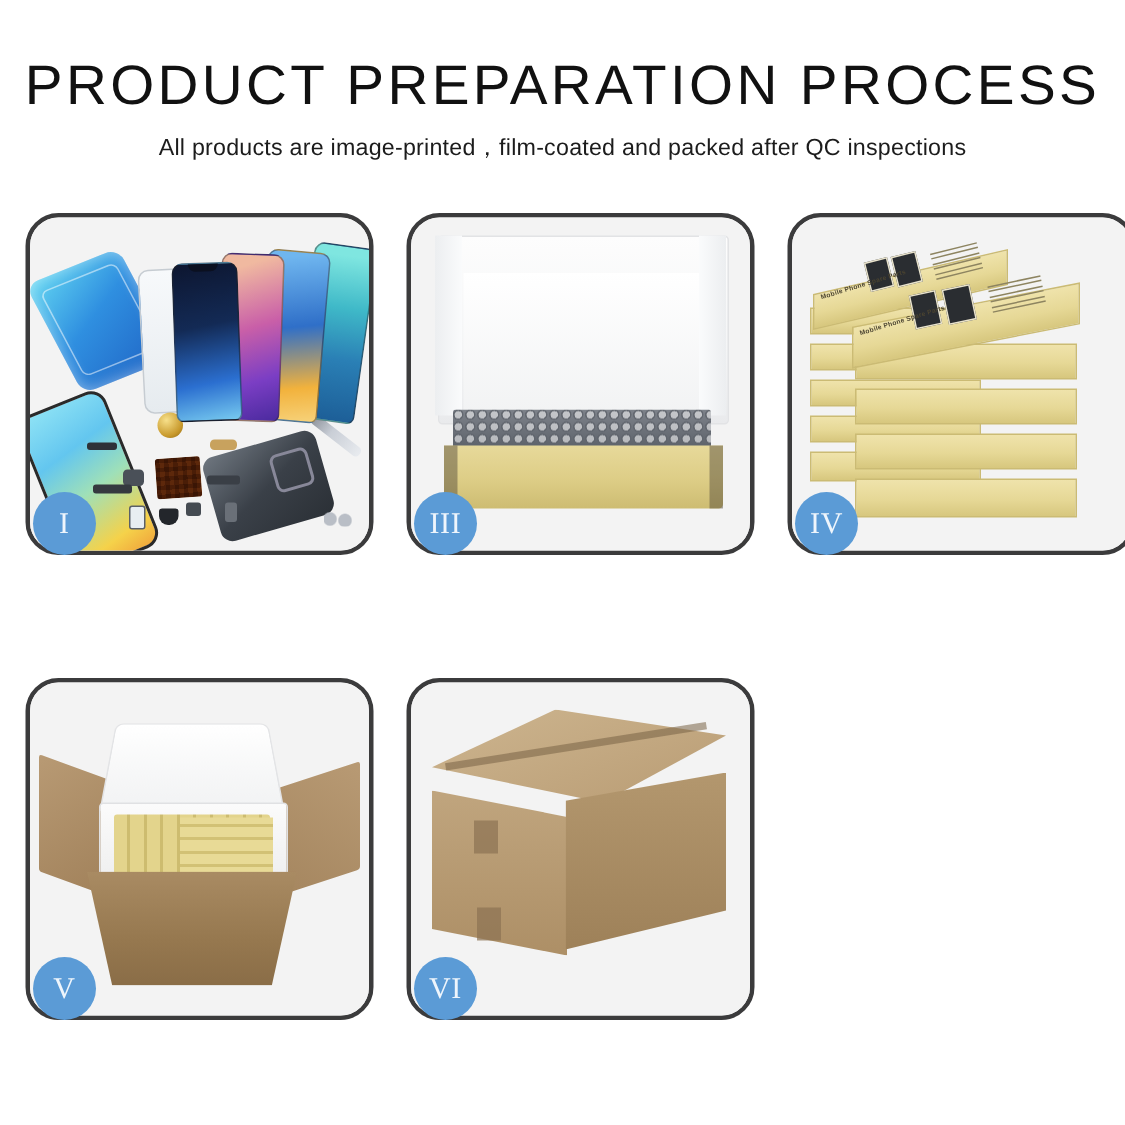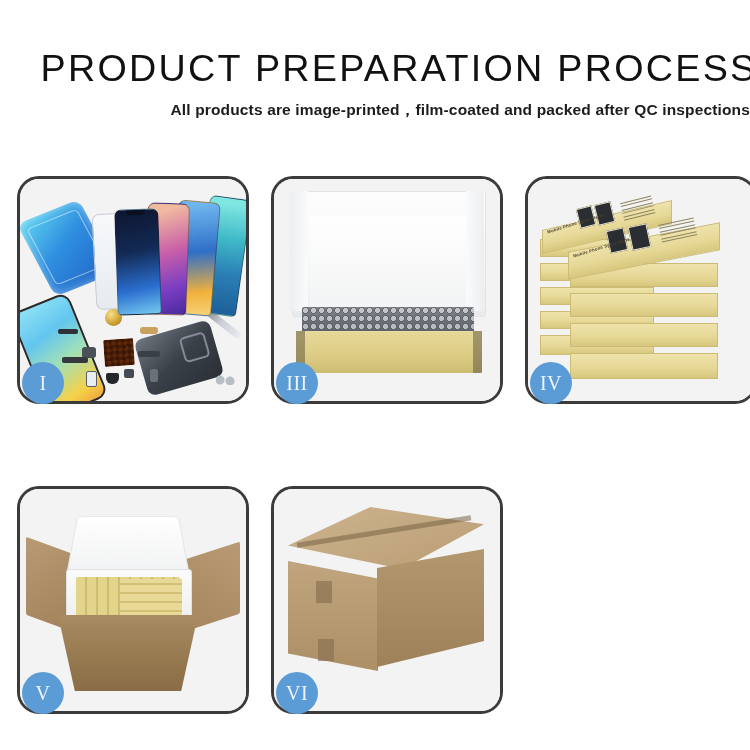--- a/index.html
+++ b/index.html
@@ -6,36 +6,36 @@
   body{
     width:750px;height:750px;
     background:#ffffff;
     font-family:"Liberation Sans", sans-serif;
     overflow:hidden;
     position:relative;
   }
   .page{width:750px;height:750px;position:relative;}
 
   
-  .header{padding-top:16px;text-align:right;margin-top:34px;}
+  .header{padding-top:38px;text-align:center;}
   .title{
     font-size:37px;
     letter-spacing:2.2px;
     color:#111111;
     font-weight:400;
     line-height:1;
     white-space:nowrap;
     transform:scaleX(1.02);
   }
   .subtitle{
     margin-top:13px;
     font-size:15.5px;
     color:#1c1c1c;
     letter-spacing:.15px;
-    font-weight:700;
+    font-weight:400;
     white-space:nowrap;
   }
 
   
   .grid{
     position:absolute;
     left:17px;top:142px;
     width:716px;
     display:grid;
     grid-template-columns:232px 232px 232px;

